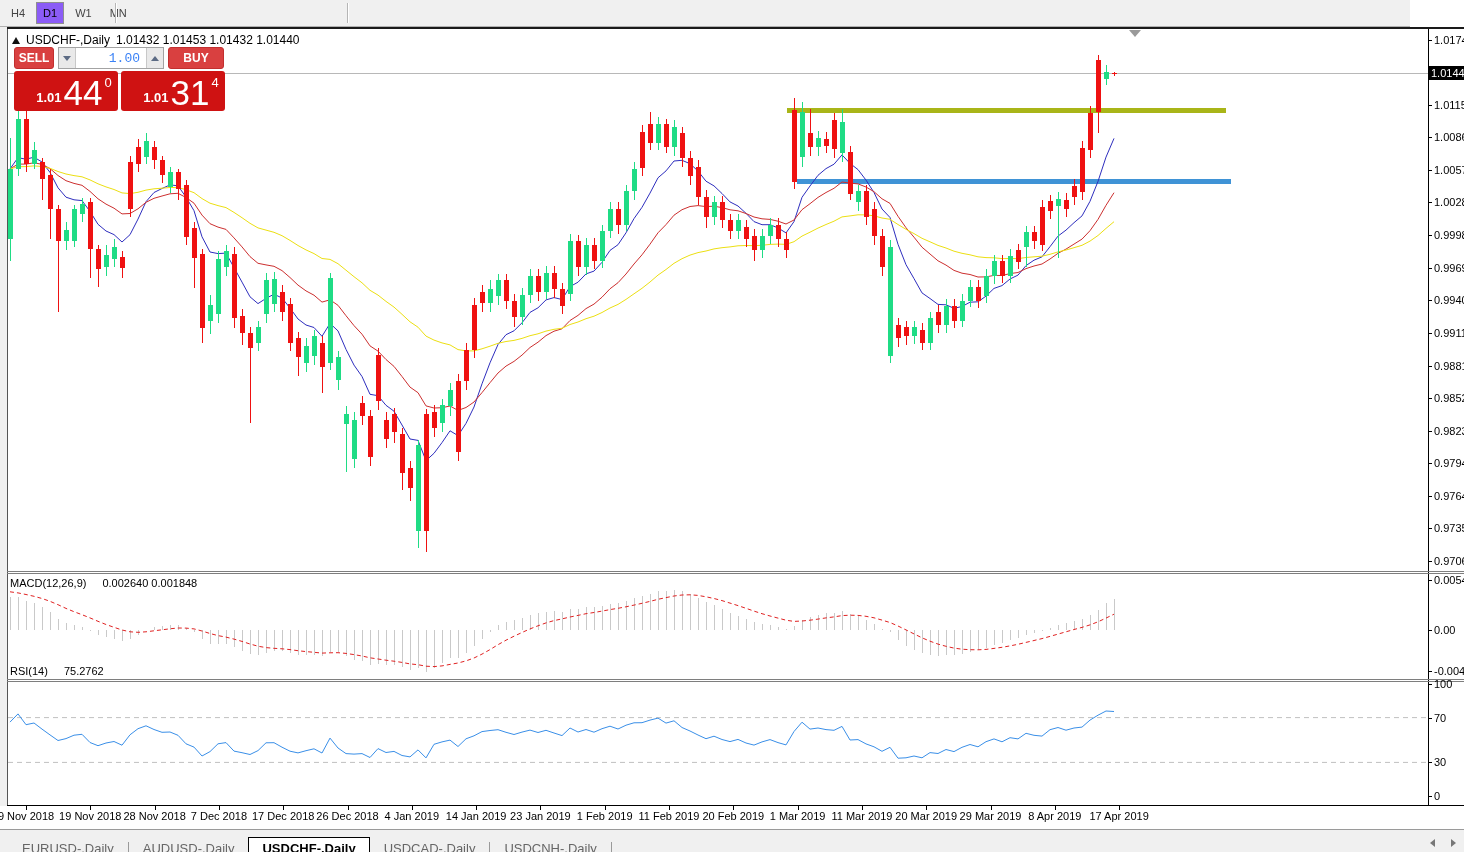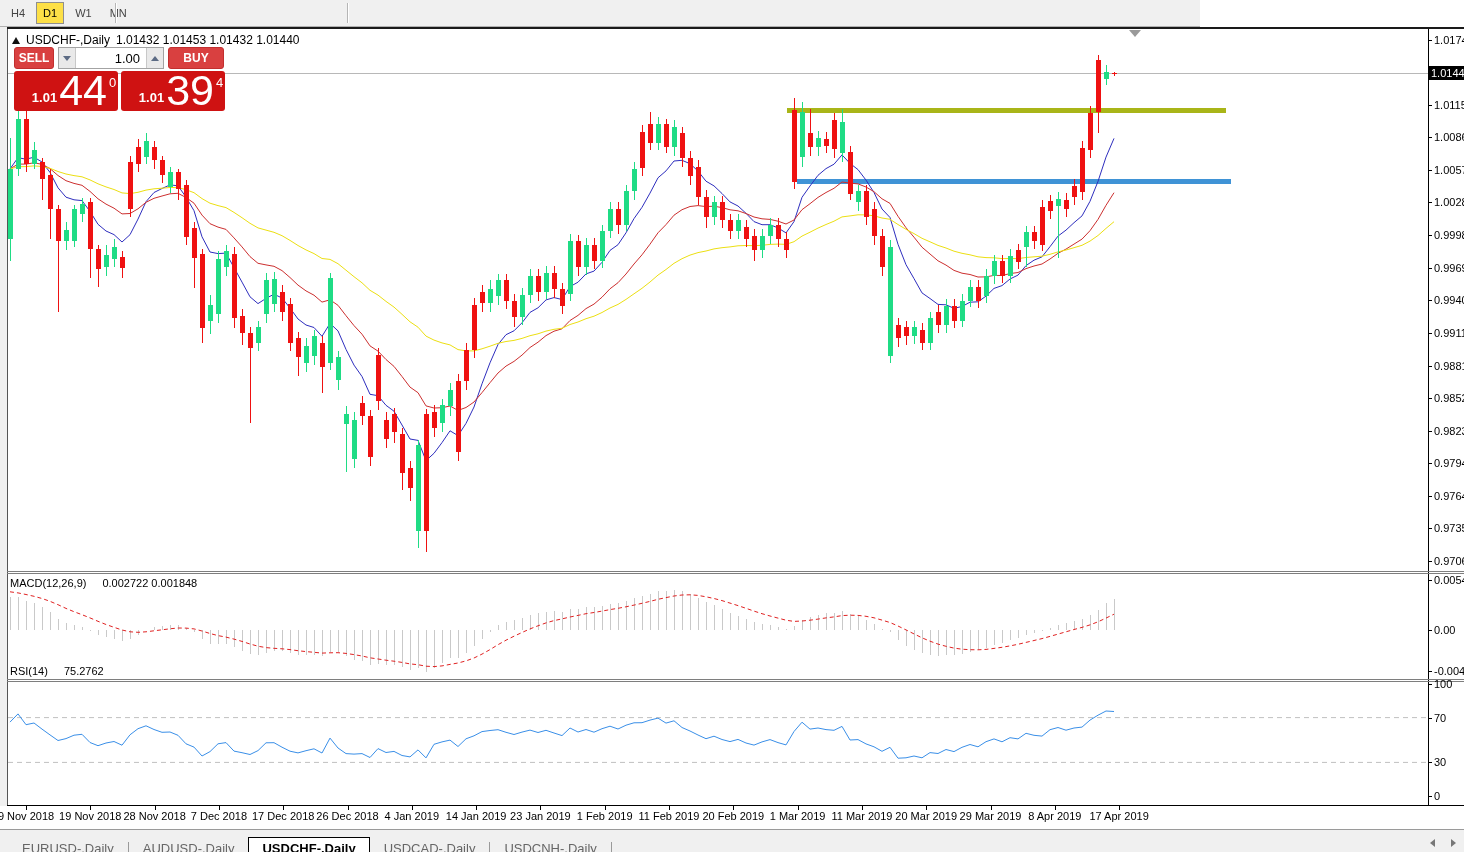--- a/index.html
+++ b/index.html
@@ -1,52 +1,52 @@
 <!DOCTYPE html>
 <html><head>
 <meta charset="utf-8">
 <style>
   html,body{margin:0;padding:0}
   body{width:1464px;height:852px;background:#ffffff;font-family:"Liberation Sans",sans-serif;
        overflow:hidden;position:relative}
   svg text{font-family:"Liberation Sans",sans-serif}
 
   
-  .topbar{position:absolute;left:0;top:0;width:1200px;height:27px;background:#f0f0f0;
+  .topbar{position:absolute;left:0;top:0;width:1410px;height:27px;background:#f0f0f0;
           border-bottom:1px solid #b0b0b0;box-sizing:border-box;display:flex;align-items:center;z-index:6}
   .tf-tab{font-size:11px;color:#444;padding:4px 6px;margin-left:4px;border:1px solid transparent}
-  .tf-tab.active{background:#fde047;border:1px solid #8f8f8f;color:#000}
+  .tf-tab.active{background:#8b5cf6;border:1px solid #8f8f8f;color:#000}
   .vsep{position:absolute;top:3px;height:20px;width:1px;background:#b5b5b5;box-shadow:1px 0 0 #ffffff}
 
   
   .chart-header{position:absolute;left:12px;top:33px;font-size:12px;color:#000;z-index:4;
                 display:flex;align-items:center;gap:6px;white-space:nowrap}
   .tri-up{width:0;height:0;border-left:4px solid transparent;border-right:4px solid transparent;
           border-bottom:7px solid #111}
 
   
   .trade-panel{position:absolute;left:14px;top:47px;z-index:5;width:214px}
   .tp-row1{display:flex;gap:4px;height:22px;align-items:stretch}
   .btn{color:#fff;font-size:12px;font-weight:700;display:flex;align-items:center;justify-content:center;
        background:#d94040;border-radius:3px;border:1px solid #c22f2f;box-sizing:border-box}
   .sell{width:40px}.buy{width:56px}
   .spinner{display:flex;border:1px solid #a3a3a3;background:#fff;box-sizing:border-box;align-items:stretch}
   .spin-btn{width:16px;background:#e9e9e9;display:flex;align-items:center;justify-content:center}
   .spin-btn.left{border-right:1px solid #c8c8c8}.spin-btn.right{border-left:1px solid #c8c8c8}
   .volume-input{width:64px;border:0;outline:none;text-align:right;padding:0 6px 0 0;font-size:13px;
-                font-family:Liberation Sans, sans-serif;color:#000000}
+                font-family:Liberation Mono, monospace;color:#3b82f6}
   .tri-dn-s{width:0;height:0;border-left:4px solid transparent;border-right:4px solid transparent;
             border-top:5px solid #5c6b84}
   .tri-up-s{width:0;height:0;border-left:4px solid transparent;border-right:4px solid transparent;
             border-bottom:5px solid #5c6b84}
   .tp-row2{display:flex;gap:3px;margin-top:2px}
   .price-box{background:#cf1212;border-radius:3px;width:104px;height:40px;color:#fff;
              display:flex;align-items:flex-end;justify-content:center;padding:2px 2px 3px;box-sizing:border-box}
   .pb-prefix{font-size:13px;font-weight:700;line-height:1;margin:0 2px 4px 16px}
-  .pb-main{font-size:43px;line-height:0.82;font-weight:400}
+  .pb-main{font-size:35px;line-height:0.82;font-weight:400}
   .pb-sup{font-size:13px;line-height:1;align-self:flex-start;margin:3px 0 0 2px}
 
   
   .ind-label{position:absolute;font-size:11px;color:#000;z-index:3;white-space:nowrap}
   .macd-label{left:10px;top:577px}
   .rsi-label{left:10px;top:665px}
   .ind-label span{margin-right:16px}
 
   
   .left-gutter{position:absolute;left:0;top:27px;width:7px;height:779px;background:#f0f0f0;z-index:2}
@@ -625,28 +625,28 @@
     <div class="btn buy">BUY</div>
   </div>
   <div class="tp-row2">
     <div class="price-box">
       <span class="pb-prefix">1.01</span>
       <span class="pb-main">44</span>
       <span class="pb-sup">0</span>
     </div>
     <div class="price-box">
       <span class="pb-prefix">1.01</span>
-      <span class="pb-main">39</span>
+      <span class="pb-main">31</span>
       <span class="pb-sup">4</span>
     </div>
   </div>
 </div>
 
 <div class="ind-label macd-label">
-  <span>MACD(12,26,9)</span><span>0.002722 0.001848</span>
+  <span>MACD(12,26,9)</span><span>0.002640 0.001848</span>
 </div>
 <div class="ind-label rsi-label">
   <span>RSI(14)</span><span>75.2762</span>
 </div>
 
 <div class="tabbar">
   <div class="btab" style="margin-left:8px">EURUSD-,Daily</div>
   <div class="btab-sep"></div>
   <div class="btab">AUDUSD-,Daily</div>
   <div class="btab active">USDCHF-,Daily</div>

